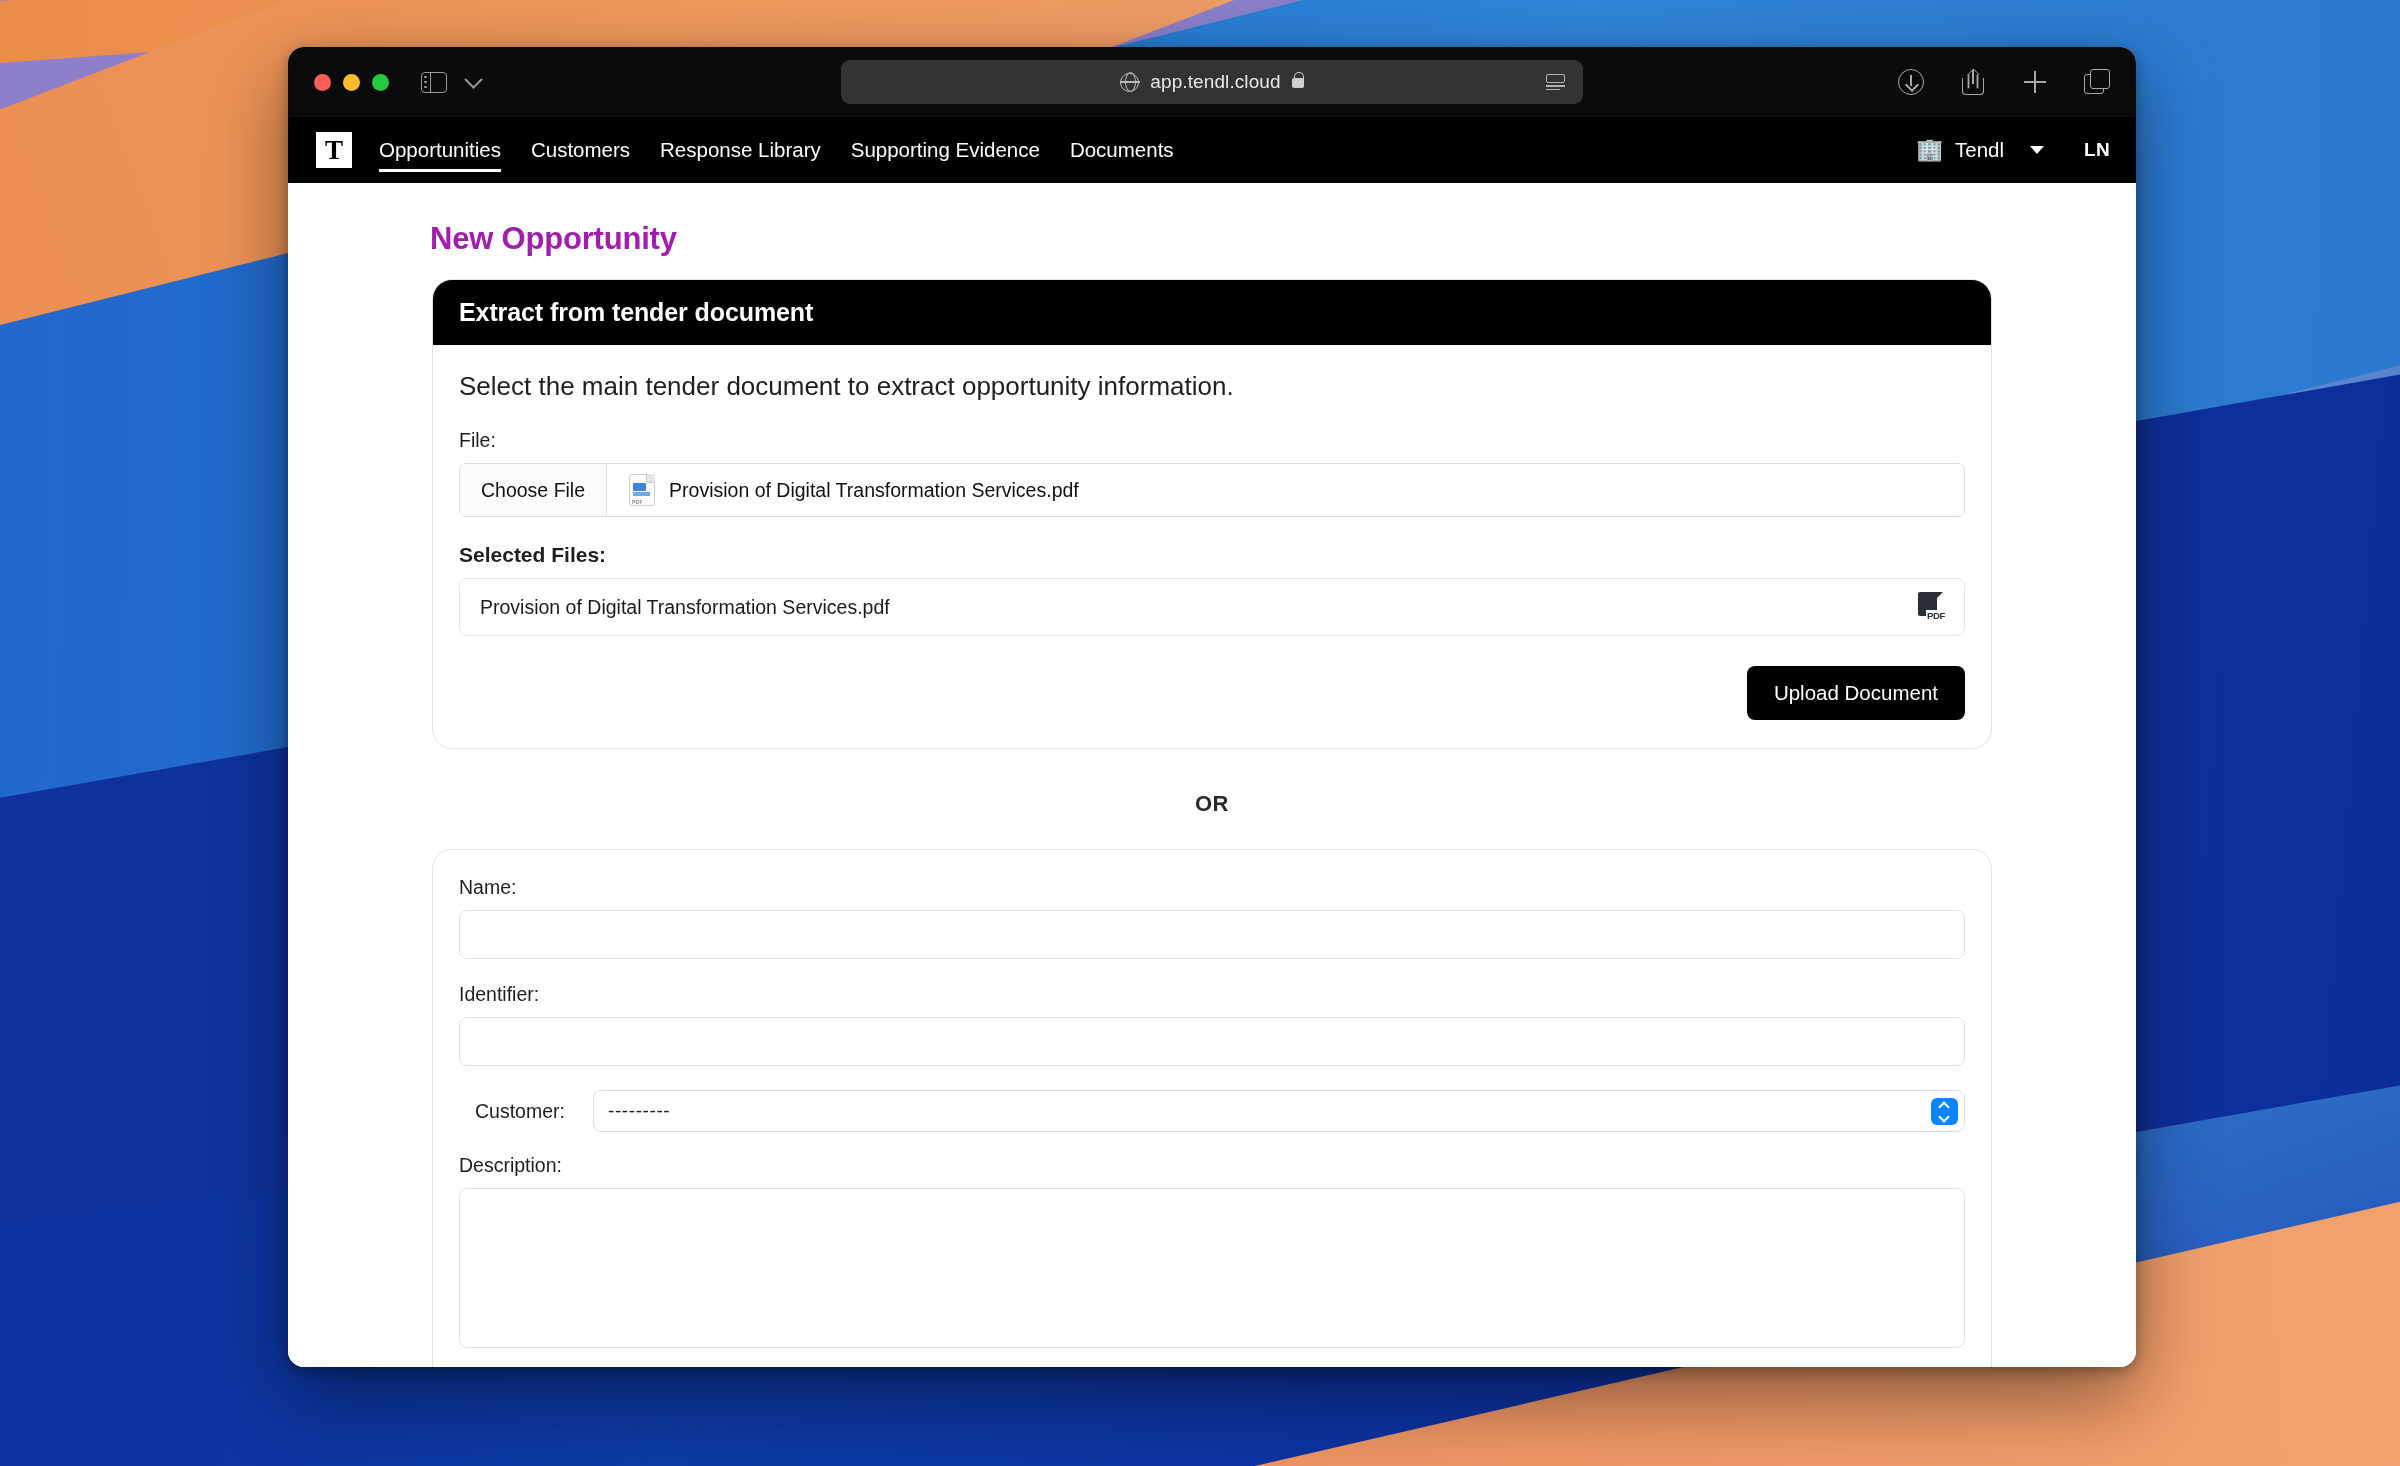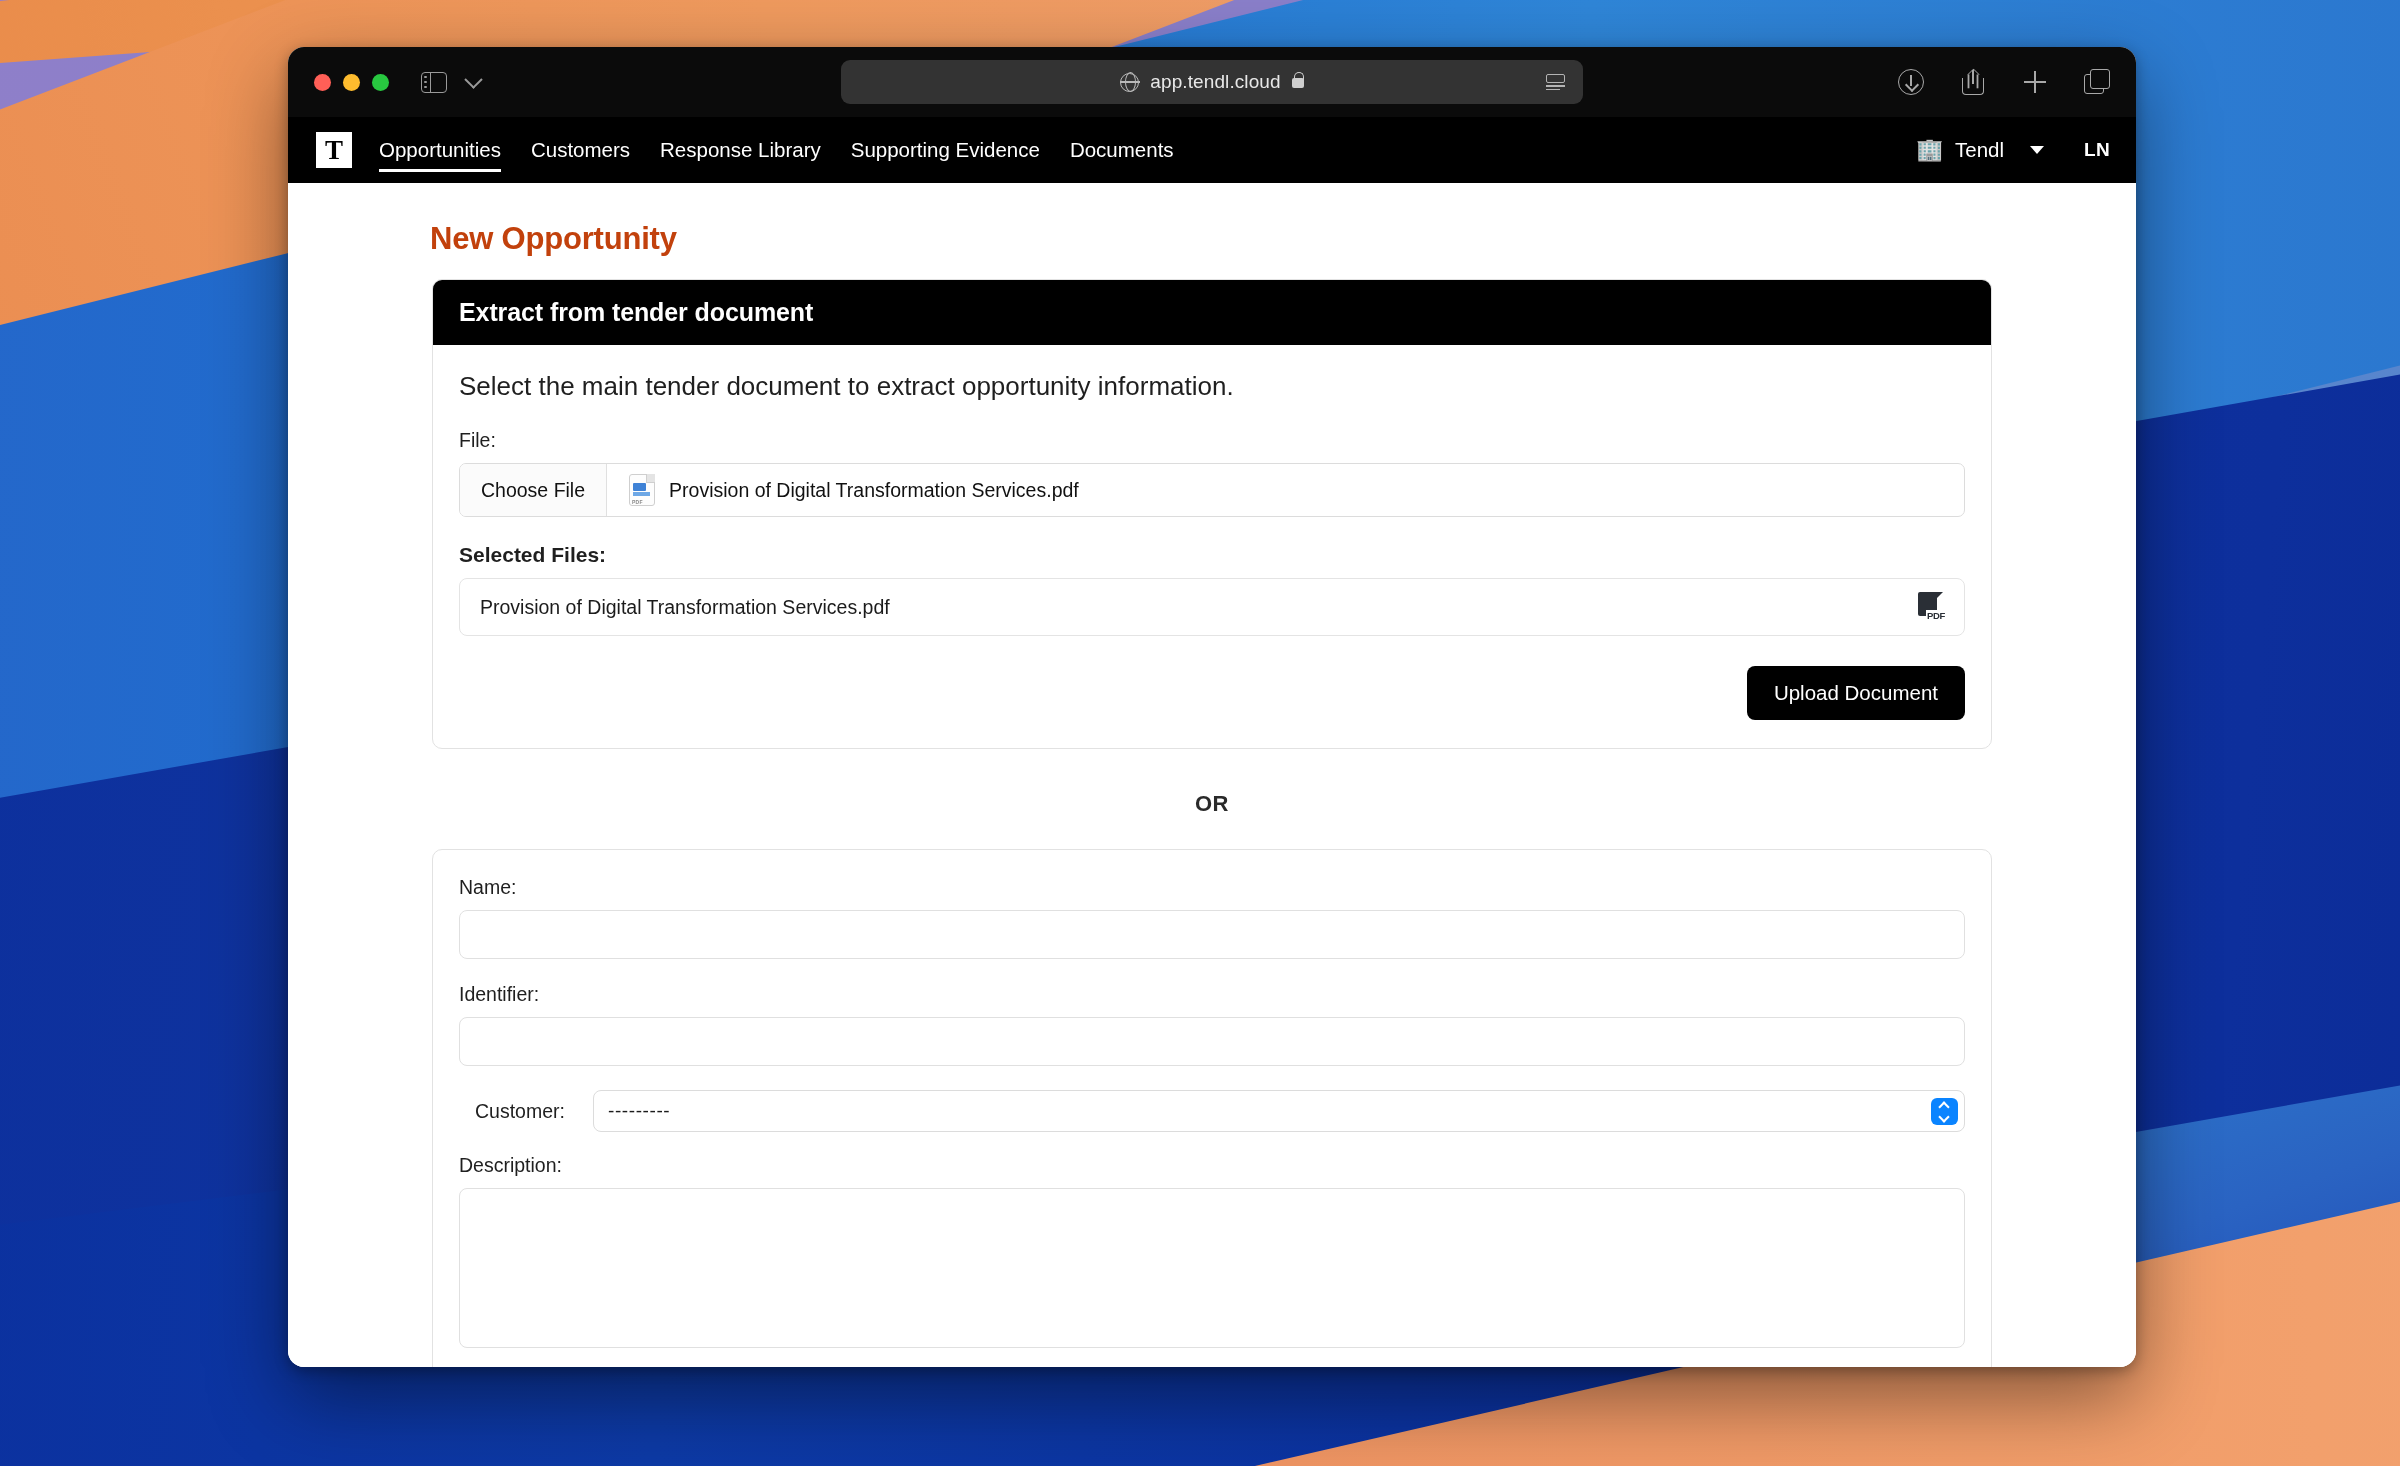--- a/index.html
+++ b/index.html
@@ -431,30 +431,30 @@
   
   .page {
     background: #ffffff;
     padding: 38px 0 0 0;
     height: calc(100% - 136px);
     overflow: hidden;
   }
   .page-title {
     font-size: 31px;
     font-weight: 700;
-    color: #c2410c;
+    color: #a21caf;
     margin: 0 0 22px 142px;
     letter-spacing: -.2px;
   }
 
   .card {
     width: 1560px;
     margin: 0 auto;
     border: 1px solid #e2e2e2;
-    border-radius: 10px;
+    border-radius: 20px;
     background: #fff;
     overflow: hidden;
   }
   .card-header {
     background: #000000;
     color: #ffffff;
     font-size: 25px;
     font-weight: 700;
     padding: 18px 26px;
     letter-spacing: -.1px;

